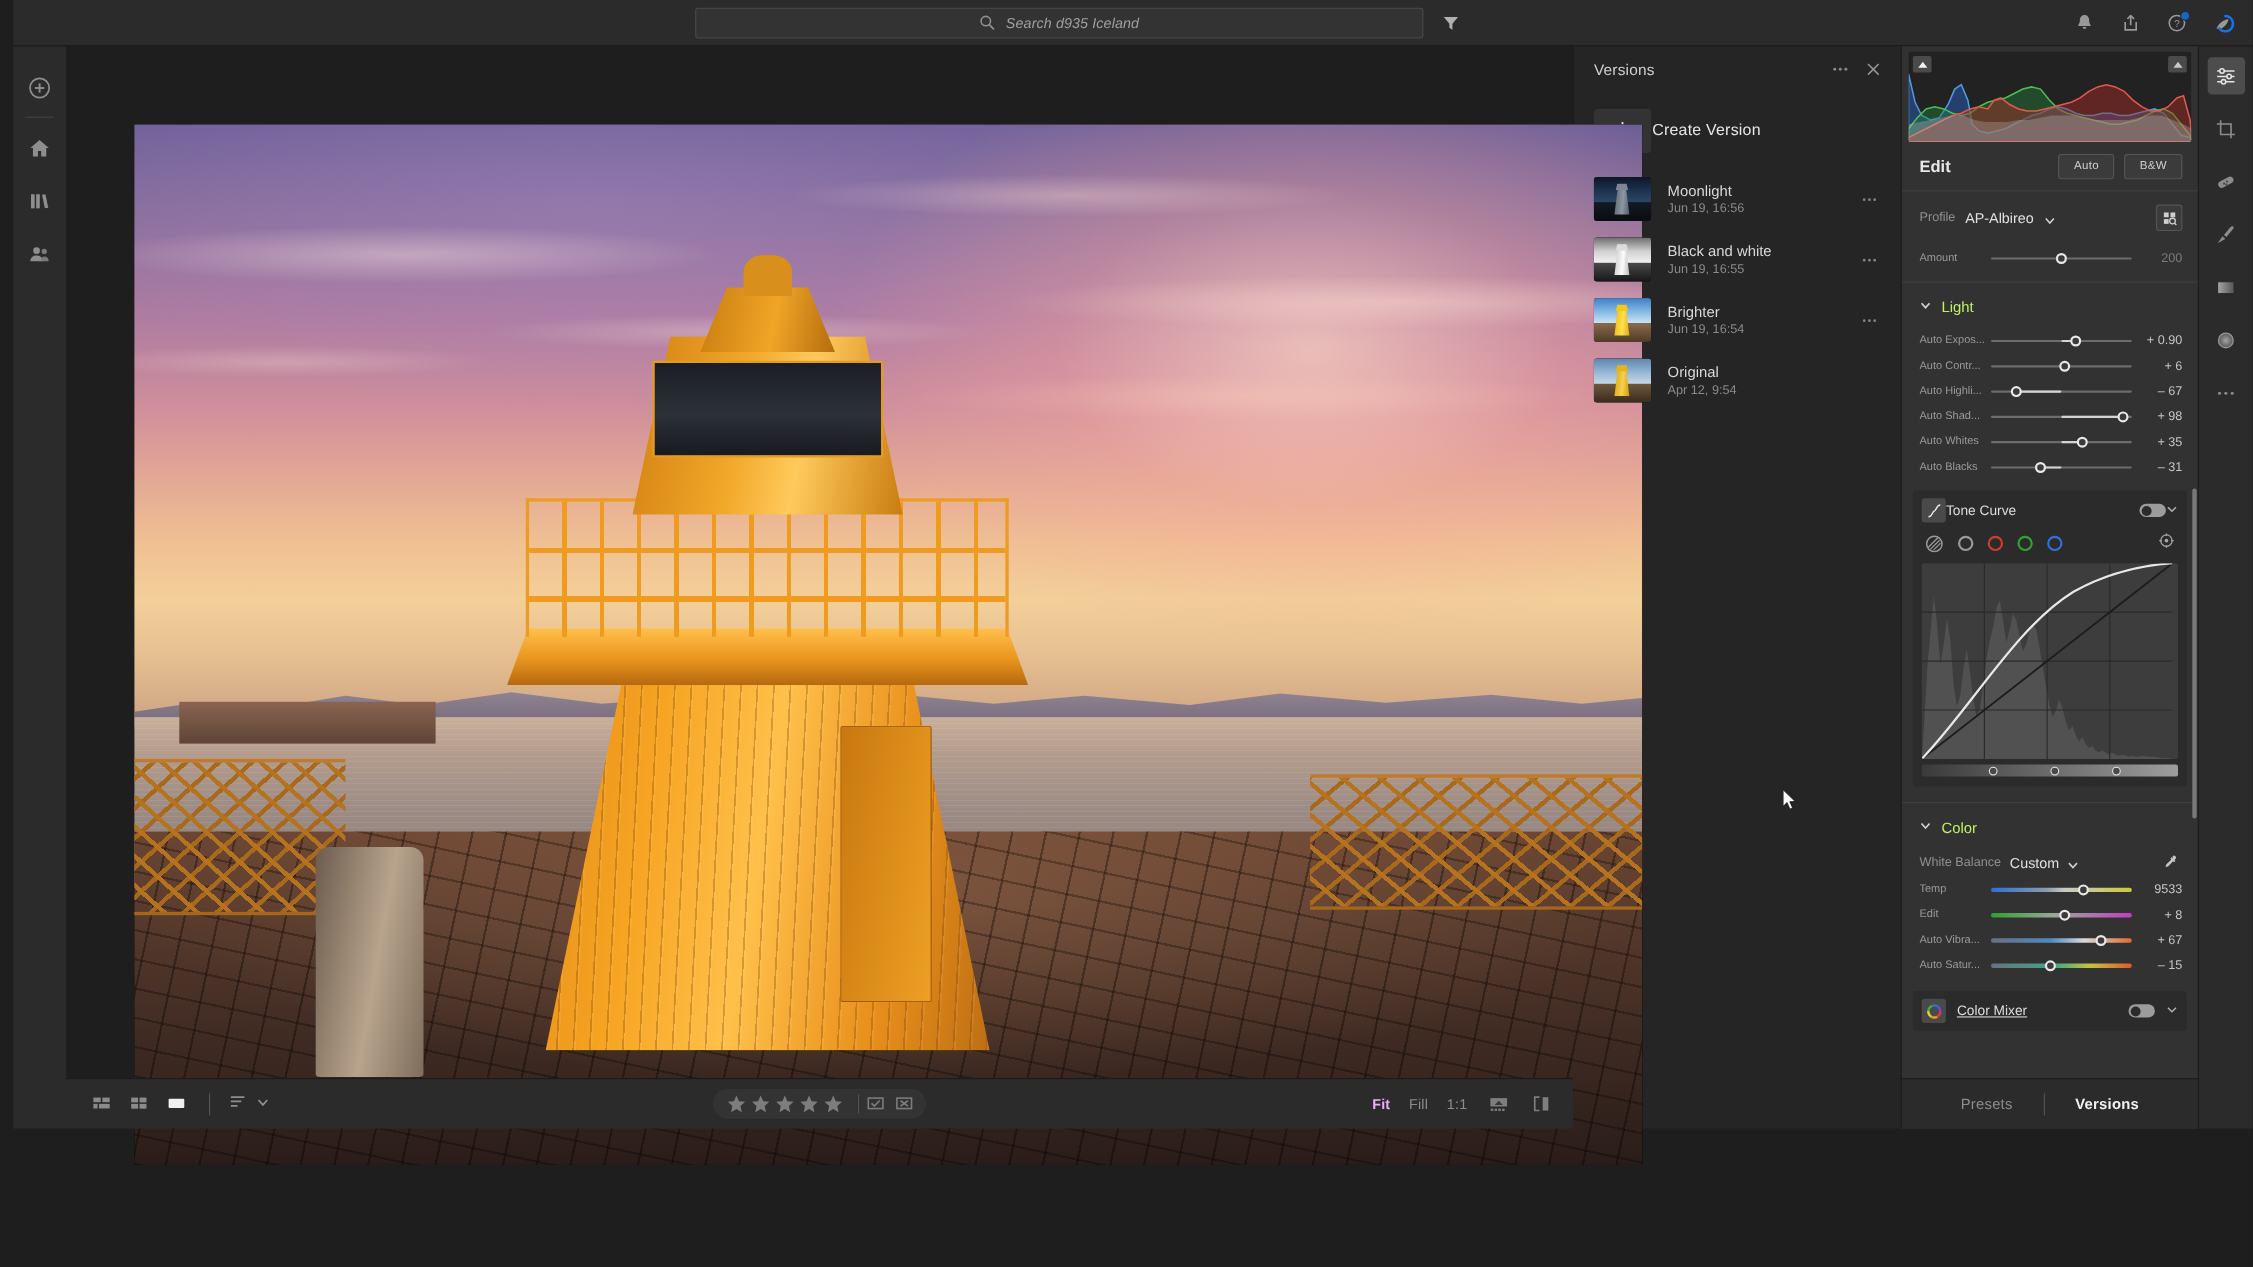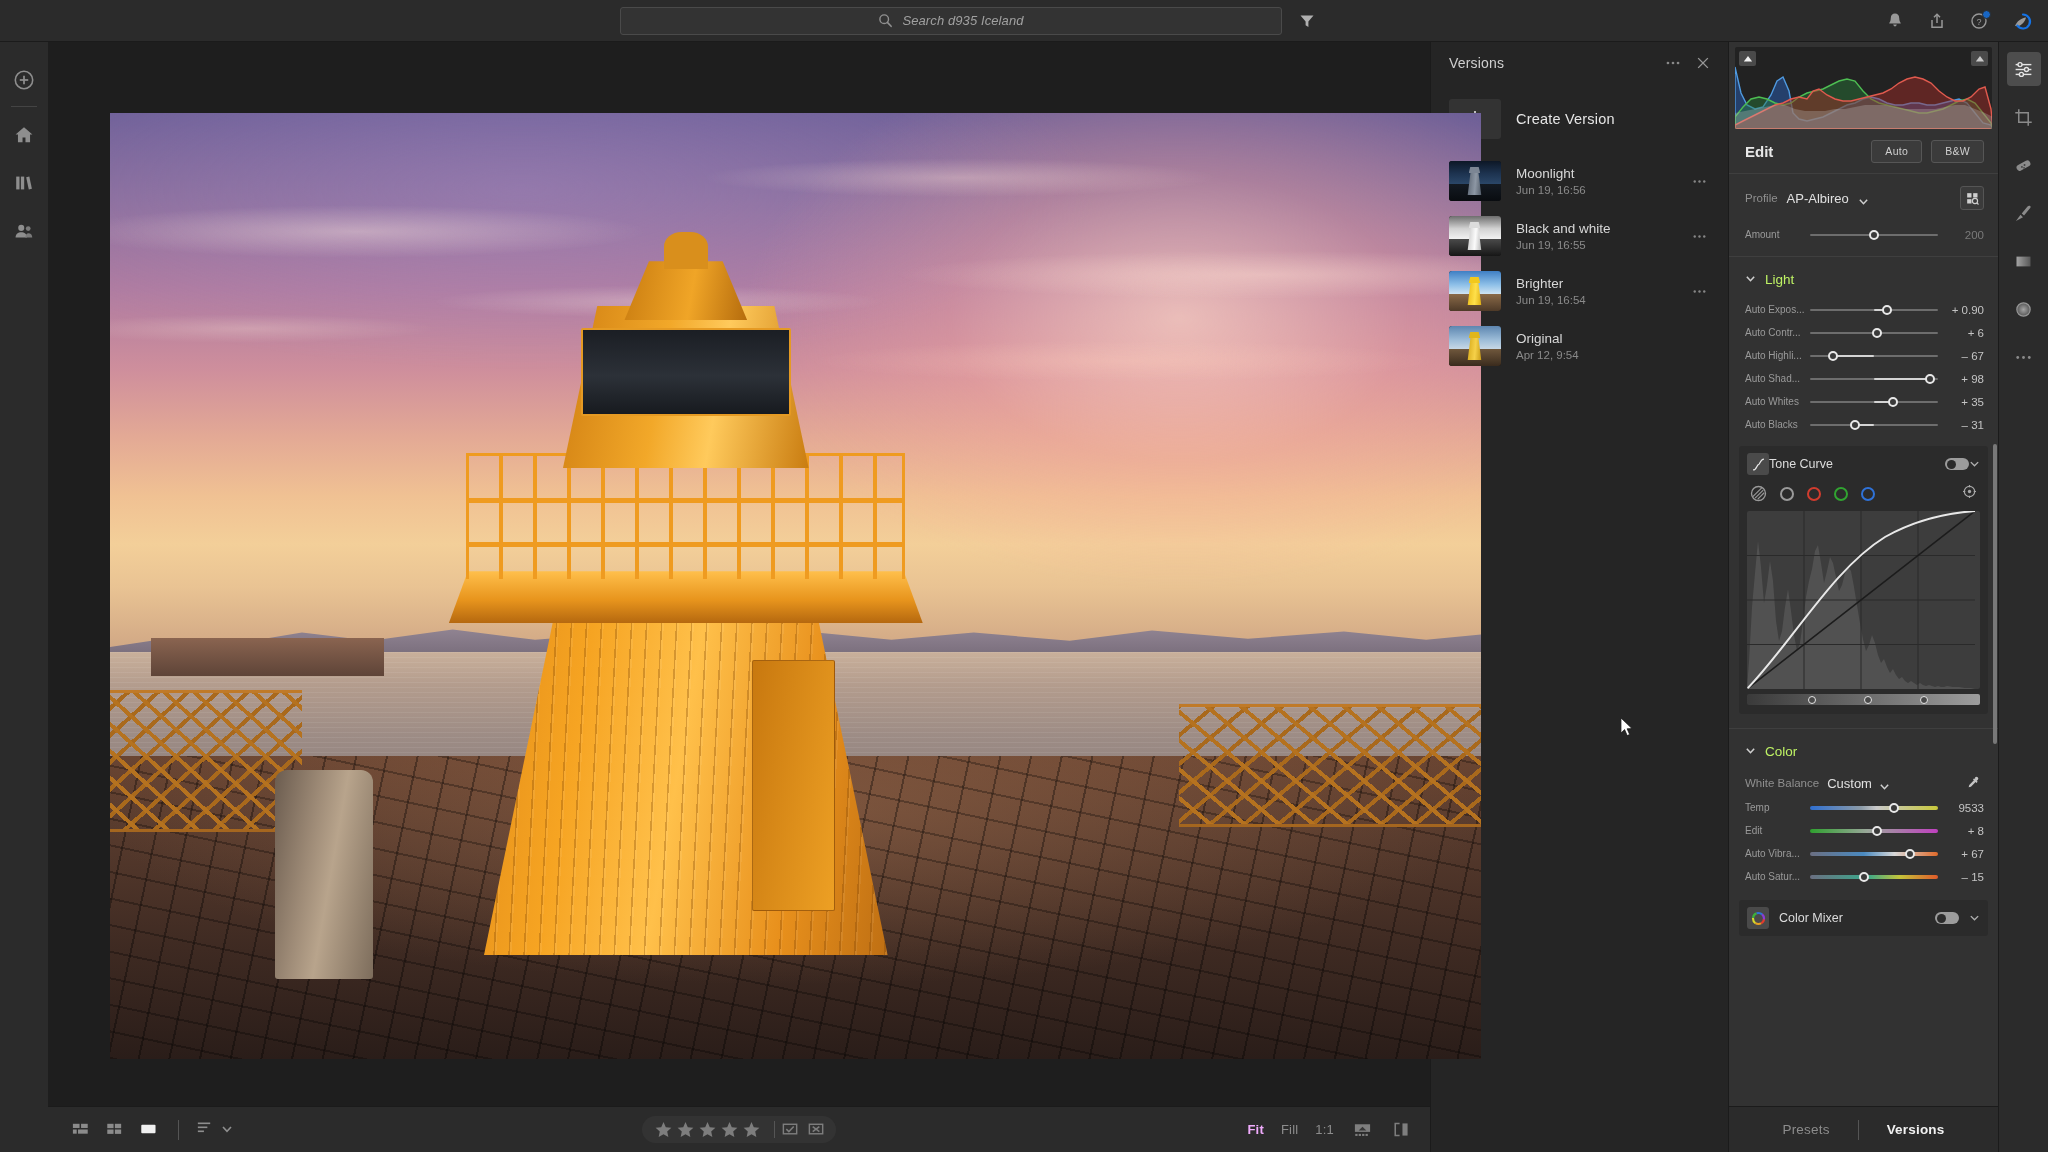--- a/index.html
+++ b/index.html
@@ -5,21 +5,21 @@
 <style>
   * { box-sizing: border-box; margin: 0; padding: 0; }
   html, body {
     width: 2048px; height: 1152px;
     background: #1e1e1e;
     font-family: "Liberation Sans", "DejaVu Sans", sans-serif;
     overflow: hidden;
     color: #d6d6d6;
     -webkit-font-smoothing: antialiased;
   }
-  .app { position: relative; width: 2048px; height: 1152px; display: flex; flex-direction: column; }
+  .app { position: relative; width: 2048px; height: 1026px; display: flex; flex-direction: column; padding-left: 12px; }
 
   
   .topbar {
     height: 42px; min-height: 42px; background: #2b2b2b;
     display: flex; align-items: center; position: relative;
     border-bottom: 1px solid #1b1b1b;
   }
   .top-left-spacer { width: 620px; }
   .search-wrap { display: flex; align-items: center; gap: 14px; }
   .search-box {
@@ -221,21 +221,21 @@
     width: 298px; min-width: 298px; background: #252525;
     display: flex; flex-direction: column; border-left: 1px solid #1b1b1b;
   }
   .vp-header {
     height: 42px; display: flex; align-items: center; padding: 0 14px 0 18px; gap: 8px;
   }
   .vp-title { font-size: 14px; color: #cfcfcf; flex: 1; letter-spacing: .2px; }
   .vp-hicon { width: 22px; height: 22px; display: flex; align-items: center; justify-content: center; cursor: pointer; opacity: .72; }
   .vp-body { flex: 1; padding: 8px 10px 0 10px; overflow: hidden; }
   .create-version {
-    display: flex; align-items: center; gap: 15px; padding: 7px 8px;
+    display: flex; align-items: center; gap: 1px; padding: 7px 8px;
     border-radius: 4px; cursor: pointer; margin-bottom: 9px;
   }
   .cv-thumb {
     width: 52px; height: 40px; background: #333333; border-radius: 3px;
     display: flex; align-items: center; justify-content: center;
   }
   .cv-label { font-size: 14.5px; color: #e6e6e6; letter-spacing: .2px; }
   .version-row {
     display: flex; align-items: center; gap: 15px; padding: 6px 8px;
     border-radius: 4px; cursor: pointer; position: relative; margin-bottom: 3px;
@@ -355,21 +355,21 @@
     height: 11px; margin-top: 5px; background: linear-gradient(to right,#3a3a3a,#9d9d9d);
     border-radius: 2px; position: relative;
   }
   .rknob {
     position: absolute; top: 1.5px; width: 8px; height: 8px; margin-left: -4px;
     border-radius: 50%; border: 1.5px solid #e4e4e4; background: #4a4a4a; cursor: grab;
   }
 
   
   .cm-module { margin: 12px 10px 0 10px; background: #2b2b2b; border-radius: 3px; padding: 7px 8px; }
-  .cm-head { display: flex; align-items: center; gap: 10px; }
+  .cm-head { display: flex; align-items: center; gap: 10px; text-decoration: underline; }
   .cm-badge {
     width: 22px; height: 22px; background: #4a4a4a; border-radius: 3px;
     display: flex; align-items: center; justify-content: center;
   }
   .cm-name { font-size: 12.5px; color: #dcdcdc; flex: 1; }
 
   
   .gtrack { position: absolute; left: 0; right: 0; top: 5px; height: 4px; border-radius: 2px; }
   .eyedrop { width: 22px; height: 22px; cursor: pointer; display:flex; align-items:center; justify-content:center; }
 

